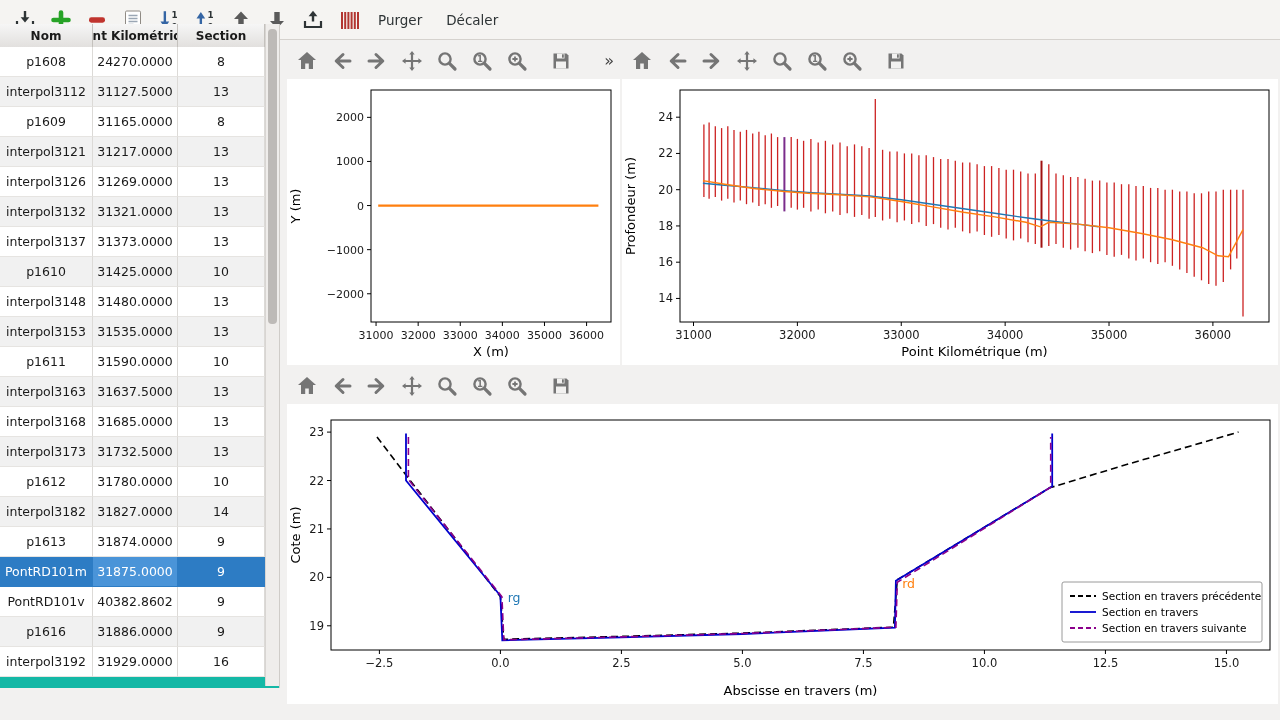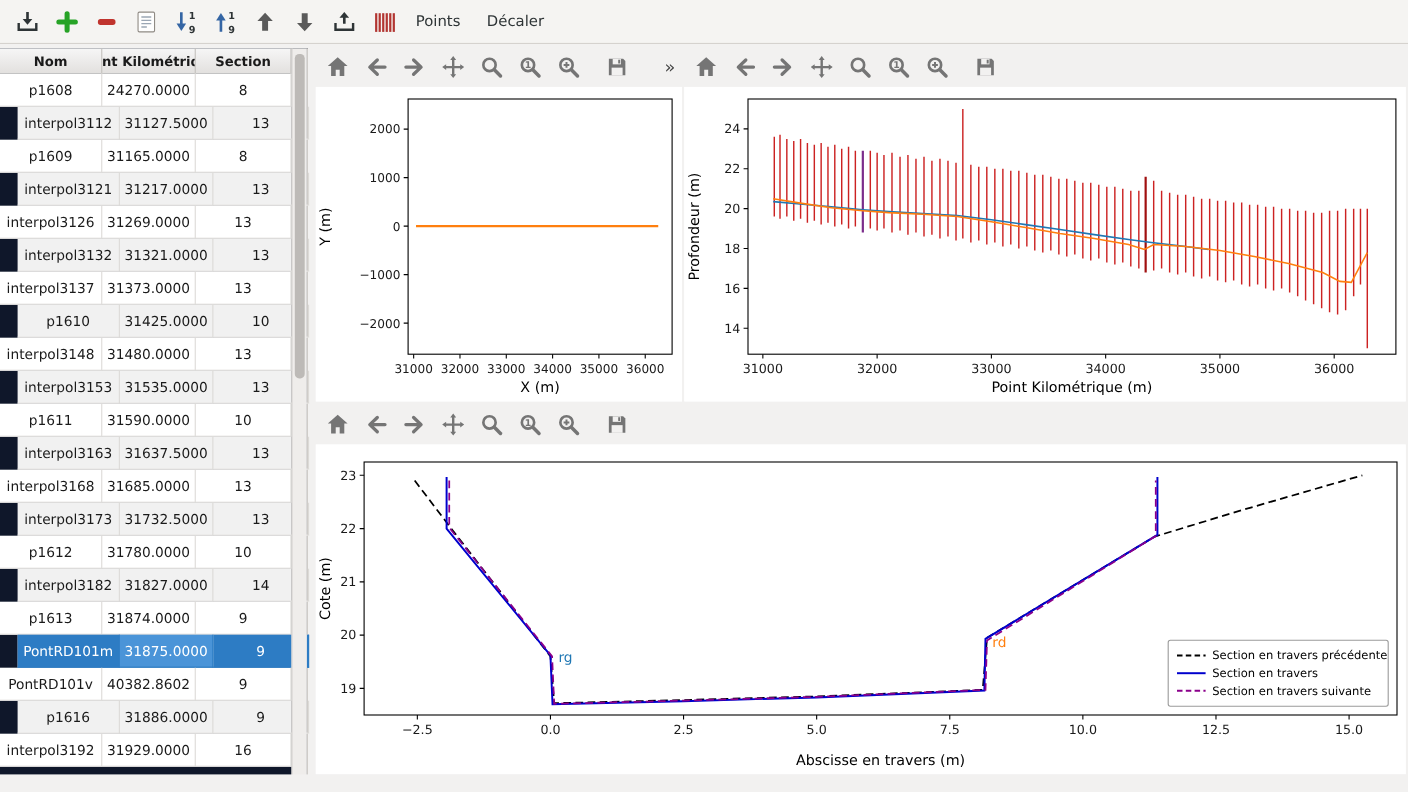--- a/index.html
+++ b/index.html
@@ -6,27 +6,27 @@
   body{width:1280px;height:720px;background:#f2f1f0;font-family:"DejaVu Sans",sans-serif;overflow:hidden;position:relative;}
 
   
   .topbar{position:absolute;left:0;top:0;width:1280px;height:40px;background:#f5f4f2;border-bottom:1px solid #d5d2ce;display:flex;align-items:center;padding-left:8px;box-sizing:border-box;}
   #app-icons{display:flex;align-items:center;gap:3px;}
   .tbtn{width:33px;height:33px;border:none;background:transparent;display:flex;align-items:center;justify-content:center;padding:0;cursor:pointer;}
   .tbtn svg{width:24px;height:24px;display:block;}
   .ttext{border:none;background:transparent;font-family:inherit;font-size:13.5px;color:#2e3436;height:34px;padding:0 11px;margin-left:2px;cursor:pointer;}
 
   
-  .left-panel{position:absolute;left:0;top:44px;width:280px;height:664px;background:#0f172a;border-right:1px solid #cfccc8;box-sizing:border-box;}
+  .left-panel{position:absolute;left:0;top:24px;width:280px;height:664px;background:#14b8a6;border-right:1px solid #cfccc8;box-sizing:border-box;}
   .thead{display:grid;grid-template-columns:93px 85px 87px;height:23px;background:linear-gradient(#f6f6f6,#e2e0de);border-bottom:1px solid #b8b5b1;width:265px;}
   .th{display:flex;align-items:center;justify-content:center;font-size:12px;font-weight:bold;color:#1a1a1a;border-right:1px solid #c4c1bd;overflow:hidden;box-sizing:border-box;}
   .th span{white-space:nowrap;}
   #table-body{position:absolute;left:0;top:23px;width:265px;}
   .trow{display:grid;grid-template-columns:93px 85px 87px;height:30px;background:#ffffff;}
-  .trow.alt{background:#f1f1f1;margin-left:16px;}
+  .trow.alt{background:#f1f1f1;}
   .tc{display:flex;align-items:center;justify-content:center;font-size:12.5px;color:#1a1a1a;border-right:1px solid #dcdad7;border-bottom:1px solid #e6e4e1;overflow:hidden;white-space:nowrap;box-sizing:border-box;}
   .trow.selected .tc{background:#2d7cc4;color:#ffffff;border-color:#2d7cc4;}
   .trow.selected .tc.c1{background:#4a94d8;}
   .vscroll{position:absolute;right:0;top:0;width:14px;height:662px;background:#efedeb;border-left:1px solid #d8d5d2;box-sizing:border-box;}
   .vthumb{position:absolute;left:2px;top:5px;width:9px;height:295px;background:#bdbab7;border-radius:4px;}
 
   
   .plot-panel{position:absolute;}
   #panel-a{left:287px;top:42px;width:333px;height:323px;}
   #panel-b{left:622px;top:42px;width:656px;height:323px;}
@@ -128,21 +128,21 @@
               <rect x="7.2" y="4" width="2" height="17"></rect>
               <rect x="10.4" y="4" width="2" height="17"></rect>
               <rect x="13.6" y="4" width="2" height="17"></rect>
               <rect x="16.8" y="4" width="2" height="17"></rect>
               <rect x="20" y="4" width="2" height="17"></rect>
             </g>
           </svg>
         </span>
       </button>
     </div>
-  <button class="ttext">Points</button>
+  <button class="ttext">Purger</button>
   <button class="ttext">Décaler</button>
 </div>
 
 <div class="left-panel">
   <div class="thead">
     <div class="th">
         <span>Nom</span>
       </div>
     <div class="th">
         <span>Point Kilométrique</span>

